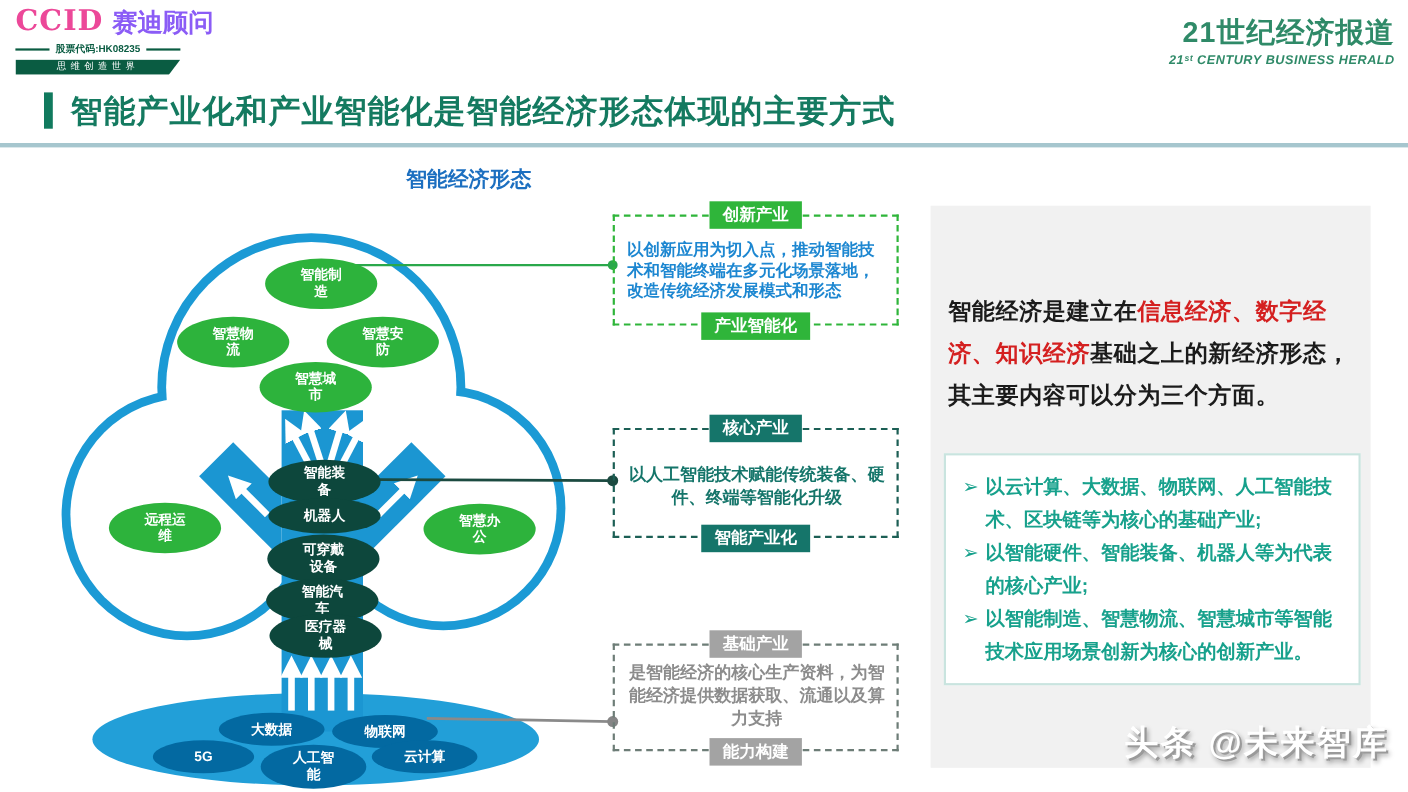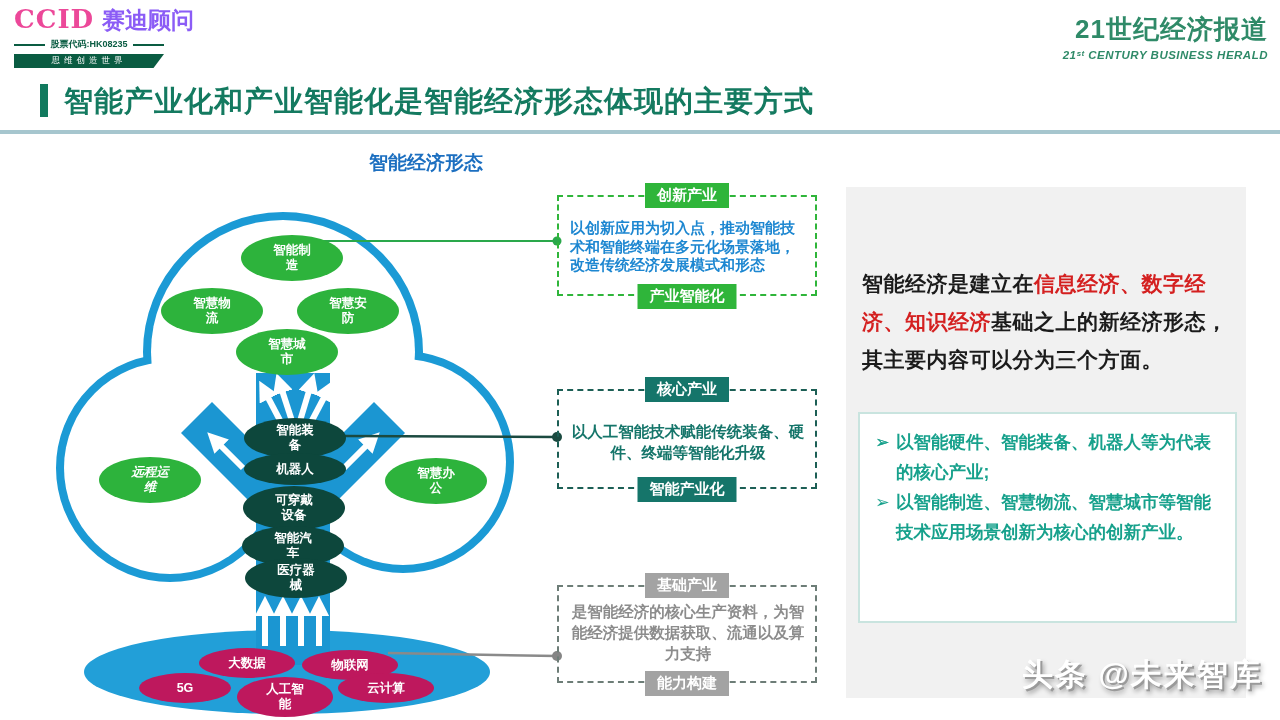--- a/index.html
+++ b/index.html
@@ -26,21 +26,21 @@
   .page-title{position:absolute;left:64px;top:82px;font-size:29px;font-weight:bold;color:#147a60;letter-spacing:1px;white-space:nowrap;}
   .divider{position:absolute;left:0;top:130px;width:1280px;height:4px;background:#a6c6ce;}
 
   
   .tree-svg{position:absolute;left:0;top:0;z-index:1;}
   .diagram-title{position:absolute;left:369px;top:150px;font-size:19px;font-weight:bold;color:#1c6fc0;z-index:3;}
   .node{position:absolute;transform:translate(-50%,-50%);border-radius:50%;color:#fff;font-weight:bold;
         display:flex;align-items:center;justify-content:center;text-align:center;z-index:3;box-sizing:border-box;}
   .node.green{width:102px;height:46px;background:#2db33c;font-size:12.5px;line-height:1.2;padding:0 27px;}
   .node.dark{width:102px;height:40px;background:#0d473c;font-size:12.5px;line-height:1.2;padding:0 27px;}
-  .node.gray{width:96px;height:30px;background:#be185d;font-size:12.5px;line-height:1.2;padding:0 22px;}
+  .node.gray{width:96px;height:30px;background:#0369a1;font-size:12.5px;line-height:1.2;padding:0 22px;}
 
   
   .dbox{position:absolute;left:557px;width:256px;border:2px dashed #2fb53a;z-index:2;background:transparent;}
   .dbox .tab{position:absolute;left:50%;transform:translateX(-50%);color:#fff;font-weight:bold;font-size:15px;
              padding:3px 12px;white-space:nowrap;z-index:3;}
   .dbox .tab.top{top:-14px;}
   .dbox .tab.bot{bottom:-15px;}
   .dbox .body{position:absolute;left:11px;right:9px;font-weight:bold;z-index:1;}
   #box1{top:195px;height:97px;border-color:#2fb53a;}
   #box1 .tab{background:#2fb53a;}
@@ -142,21 +142,21 @@
       <circle cx="557" cy="656" r="5" fill="#858585"></circle>
     </g>
   </svg>
 
   <div class="diagram-title">智能经济形态</div>
 
   <div class="node green" style="left:292px;top:258px;">智能制造</div>
   <div class="node green" style="left:212px;top:311px;">智慧物流</div>
   <div class="node green" style="left:348px;top:311px;">智慧安防</div>
   <div class="node green" style="left:287px;top:352px;">智慧城市</div>
-  <div class="node green" style="left:150px;top:480px;font-style:italic;">远程运维</div>
+  <div class="node green" style="left:150px;top:480px;">远程运维</div>
   <div class="node green" style="left:436px;top:481px;">智慧办公</div>
 
   <div class="node dark" style="left:295px;top:438px;">智能装备</div>
   <div class="node dark" style="left:295px;top:469px;height:32px;">机器人</div>
   <div class="node dark" style="left:294px;top:508px;height:44px;">可穿戴设备</div>
   <div class="node dark" style="left:293px;top:546px;">智能汽车</div>
   <div class="node dark" style="left:296px;top:578px;">医疗器械</div>
 
   <div class="node gray" style="left:247px;top:663px;">大数据</div>
   <div class="node gray" style="left:350px;top:665px;">物联网</div>
@@ -180,20 +180,21 @@
     <div class="tab bot">能力构建</div>
   </div>
 
   <div class="panel">
     <div class="intro">
       <span>智能经济是建立在</span><span class="hl">信息经济、数字经济、知识经济</span><span>基础之上的新经济形态，其主要内容可以分为三个方面。</span>
     </div>
     <div class="tealbox">
       <div class="bullet">
         <span class="glyph">➢</span>
+        <span>以云计算、大数据、物联网、人工智能技术、区块链等为核心的基础产业;</span>
       </div>
       <div class="bullet">
         <span class="glyph">➢</span>
         <span>以智能硬件、智能装备、机器人等为代表的核心产业;</span>
       </div>
       <div class="bullet">
         <span class="glyph">➢</span>
         <span>以智能制造、智慧物流、智慧城市等智能技术应用场景创新为核心的创新产业。</span>
       </div>
     </div>

